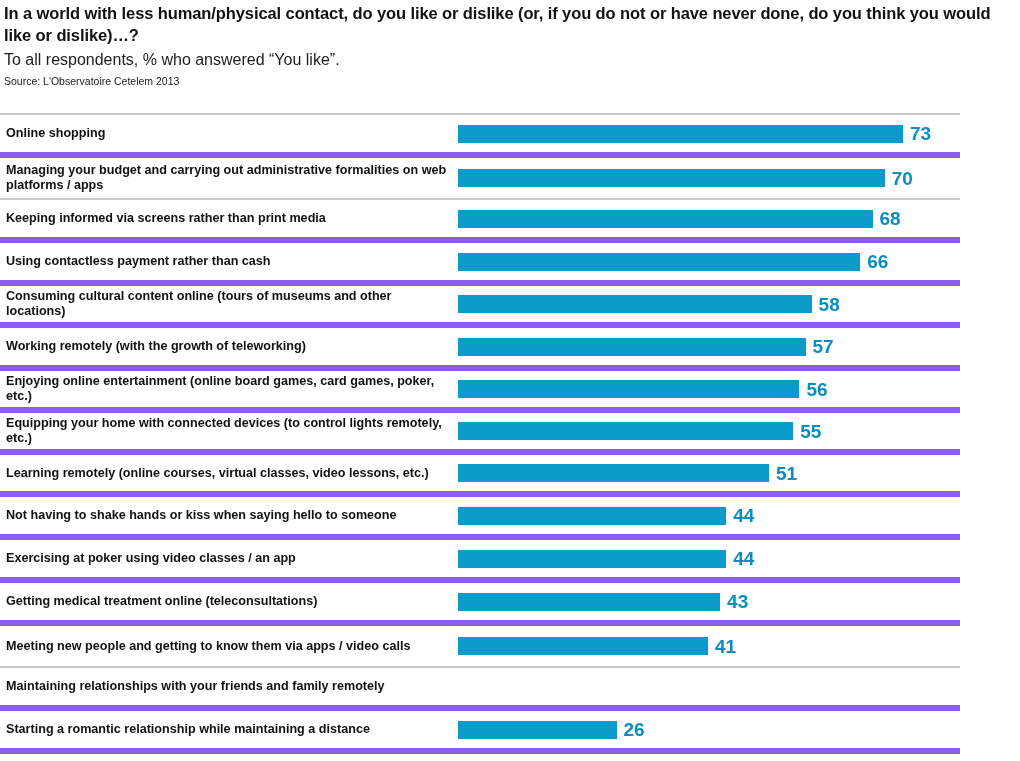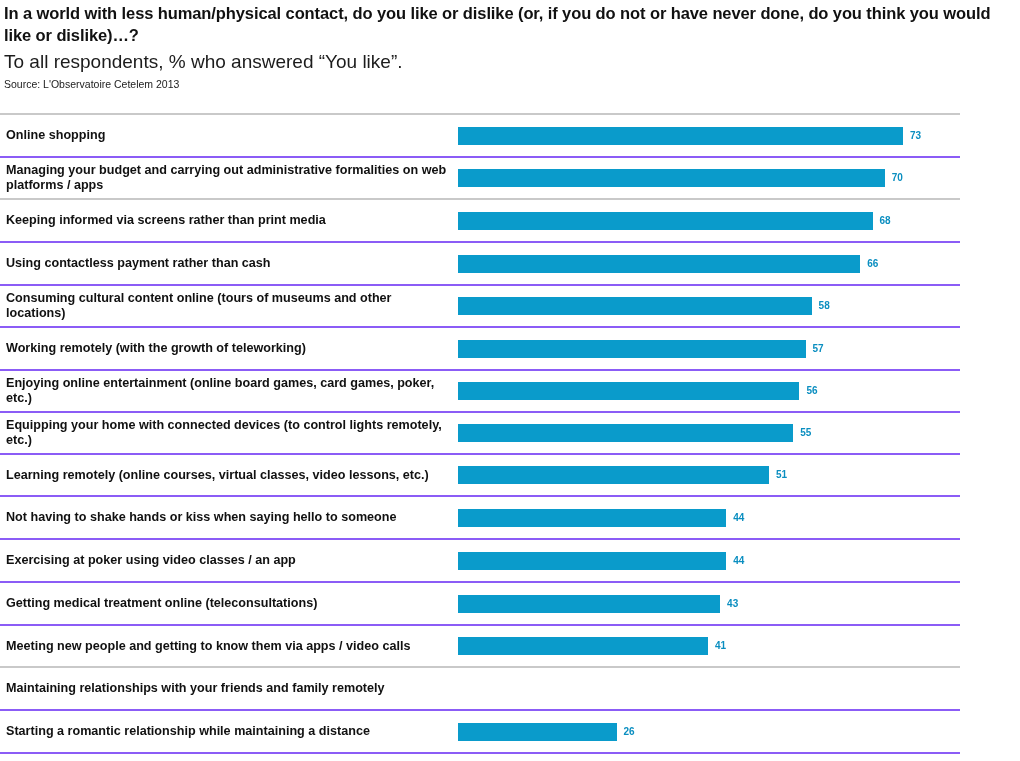--- a/index.html
+++ b/index.html
@@ -29,21 +29,21 @@
   .chart-title {
     font-size: 16.5px;
     font-weight: bold;
     line-height: 1.32;
     letter-spacing: -0.1px;
     color: #111111;
     max-width: 990px;
     margin: 0;
   }
   .chart-subtitle {
-    font-size: 19px;
+    font-size: 16px;
     font-weight: normal;
     line-height: 1.25;
     color: #1c1c1c;
     margin: 3px 0 0 0;
   }
   .chart-source {
     font-size: 10.5px;
     font-weight: normal;
     color: #222222;
     margin: 5px 0 0 0;
@@ -58,21 +58,21 @@
   }
   .row-grid {
     width: 960px;
     border-top: 2px solid #c9c9c9;
   }
   .bar-row {
     display: flex;
     align-items: center;
     width: 960px;
     box-sizing: border-box;
-    border-bottom: 2px solid #8b5cf6;
+    border-bottom: 6px solid #8b5cf6;
     position: relative;
   }
   .bar-row.thick-sep {
     border-bottom: 2px solid #c9c9c9;
   }
   .row-h1 { height: 43px; }
   .row-h2 { height: 42px; }
 
   .cat-label {
     width: 458px;
@@ -91,21 +91,21 @@
     height: 100%;
     display: flex;
     align-items: center;
   }
   .bar {
     height: 18px;
     background: #0a9bcb;
     flex: 0 0 auto;
   }
   .bar-value {
-    font-size: 10px;
+    font-size: 19px;
     font-weight: bold;
     color: #0a8ec0;
     margin-left: 7px;
     line-height: 1;
     white-space: nowrap;
   }
 </style>
 </head>
 <body>
 

